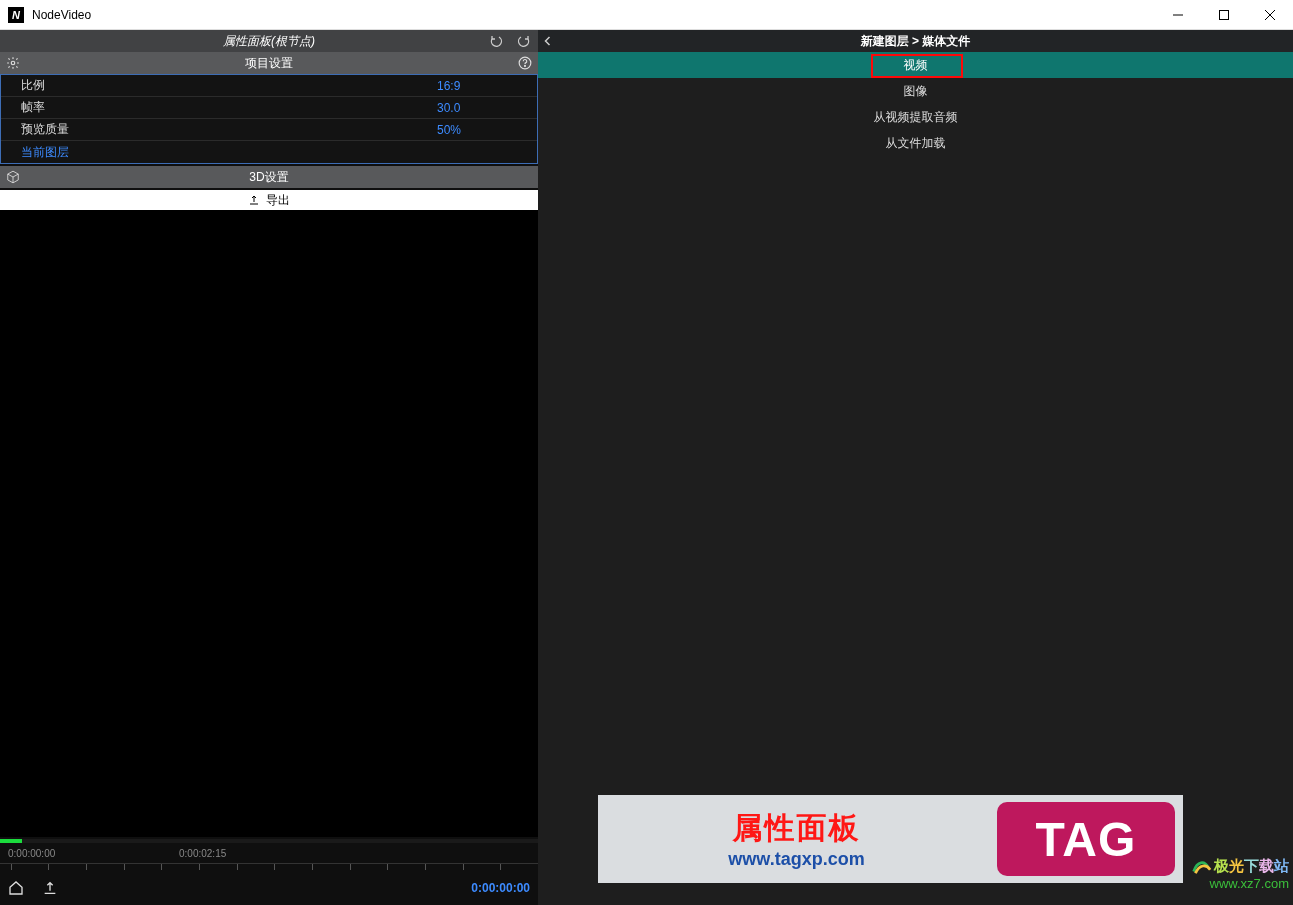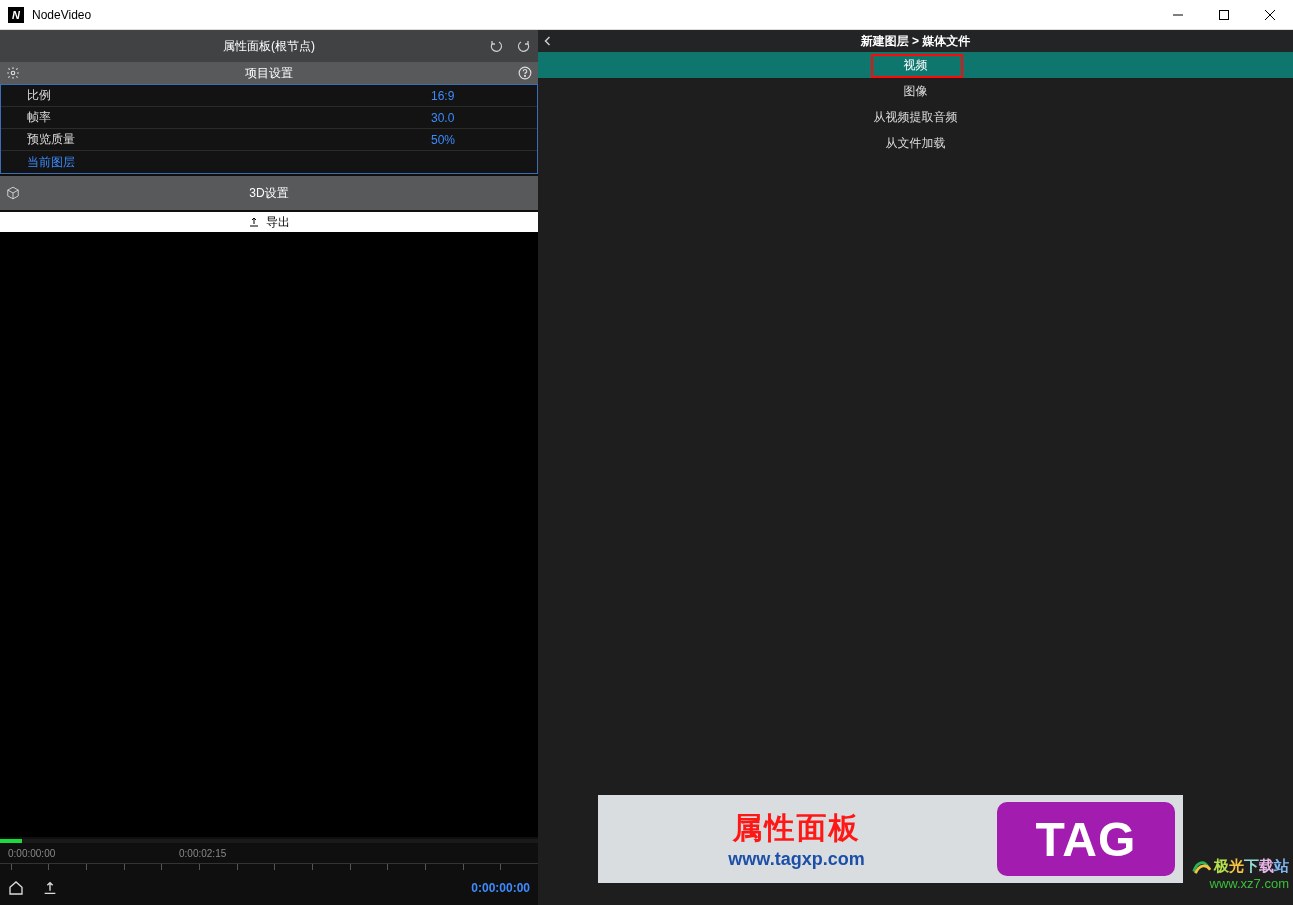--- a/index.html
+++ b/index.html
@@ -12,39 +12,39 @@
   .titlebar .win-controls { margin-left: auto; display: flex; height: 100%; }
   .titlebar .win-btn { width: 46px; height: 100%; display:flex; align-items:center; justify-content:center; font-size:10px; color:#000; }
   .titlebar .win-btn svg { stroke:#000; fill:none; stroke-width:1; }
 
   
   .app { display:flex; height: calc(100% - 30px); background: #0f0f0f; }
   .left-panel { width: 538px; display:flex; flex-direction:column; background:#0f0f0f; }
   .right-panel { flex:1; display:flex; flex-direction:column; background:#1e1e1e; position:relative; }
 
   
-  .prop-header { height:32px; background:#414244; color:#fff; font-size:12px; display:flex; align-items:center; justify-content:center; position:relative; }
+  .prop-header { height:22px; background:#414244; color:#fff; font-size:12px; display:flex; align-items:center; justify-content:center; position:relative;font-style:italic; }
   .prop-header .undo, .prop-header .redo { position:absolute; top:0; height:100%; width:28px; display:flex; align-items:center; justify-content:center; color:#ccc; }
   .prop-header .undo { right:28px; }
   .prop-header .redo { right:0; }
 
   
   .section-row { height:22px; background:#58595b; color:#fff; font-size:12px; display:flex; align-items:center; position:relative; justify-content:center; }
   .section-row .gear { position:absolute; left:6px; display:flex; align-items:center; color:#ddd; }
   .section-row .help { position:absolute; right:6px; display:flex; align-items:center; color:#ddd; }
 
   
   .prop-group { border:1px solid #3d6db5; }
-  .prop-row { height:22px; background:#131313; display:flex; align-items:center; padding:0 26px; font-size:12px; color:#ddd; border-bottom:1px solid #2b2b2b; }
+  .prop-row { height:22px; background:#131313; display:flex; align-items:center; padding:0 20px; font-size:12px; color:#ddd; border-bottom:1px solid #2b2b2b; }
   .prop-row:last-child { border-bottom:none; }
   .prop-row .label { flex:1; }
   .prop-row .value { color:#3d8bff; min-width:80px; }
 
   
-  .section-3d { height:34px; background:#58595b; color:#fff; font-size:12px; display:flex; align-items:center; justify-content:center; position:relative; margin-top:2px;}
+  .section-3d { height:22px; background:#58595b; color:#fff; font-size:12px; display:flex; align-items:center; justify-content:center; position:relative; margin-top:2px;}
   .section-3d .cube { position:absolute; left:6px; color:#ddd; }
 
   
   .export-bar { height:20px; background:#ffffff; color:#000; font-size:12px; display:flex; align-items:center; justify-content:center; margin-top:2px; gap:6px;}
 
   
   .preview { flex:1; background:#000; }
 
   
   .timeline-wrap { height:68px; background:#0f0f0f; display:flex; flex-direction:column; }
@@ -67,21 +67,21 @@
   
   .r-item { height:26px; display:flex; align-items:center; justify-content:center; font-size:12px; color:#ddd; }
   .r-item.selected { background:#0f766e; color:#fff; }
   .highlight-box { position:absolute; border:2px solid #ff0808; pointer-events:none; }
 
   
   .watermark1 { position:absolute; left:60px; right:110px; bottom:22px; height:88px; background:#dadde0; display:flex; align-items:center; padding:6px 8px; gap:10px;}
   .wm1-left { flex:1; display:flex; flex-direction:column; align-items:center; justify-content:center;}
   .wm1-title { color:#ff1715; font-size:30px; font-weight:bold; letter-spacing:2px;}
   .wm1-url { color:#1c4fa8; font-size:18px; font-weight:bold;text-align:right;}
-  .wm1-tag { width:178px; height:74px; background:#a21caf; border-radius:10px; display:flex; align-items:center; justify-content:center; color:#fff; font-size:48px; font-weight:900; letter-spacing:1px;}
+  .wm1-tag { width:178px; height:74px; background:#be185d; border-radius:10px; display:flex; align-items:center; justify-content:center; color:#fff; font-size:48px; font-weight:900; letter-spacing:1px;}
 
   .watermark2 { position:absolute; right:4px; bottom:14px; display:flex; flex-direction:column; align-items:flex-end; line-height:1.05;}
   .wm2-row { display:flex; align-items:center; gap:2px;}
   .wm2-icon { width:22px; height:22px; }
   .wm2-text { font-size:15px; font-weight:bold;}
   .wm2-text .c1{color:#b5e04e;} .wm2-text .c2{color:#f5c441;} .wm2-text .c3{color:#96d9d9;} .wm2-text .c4{color:#e9b6e9;} .wm2-text .c5{color:#7fb8f4;}
   .wm2-url { font-size:13px; color:#3bbf3b; }
 
   svg { display:block; }
 </style>

